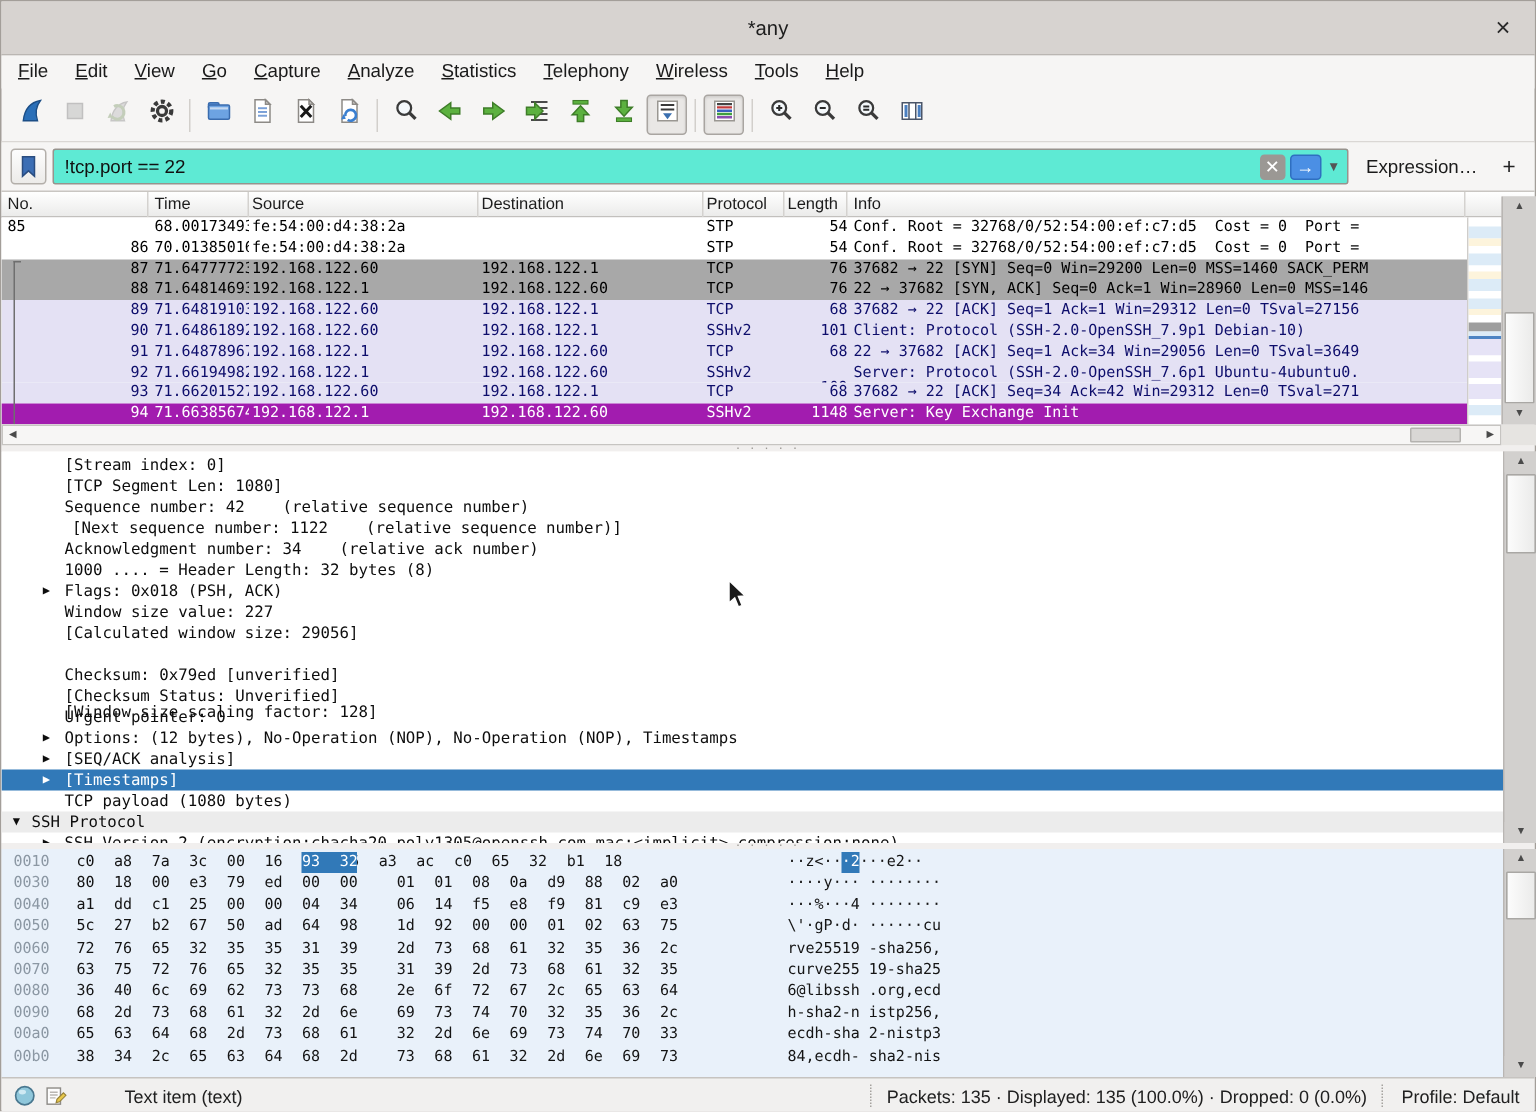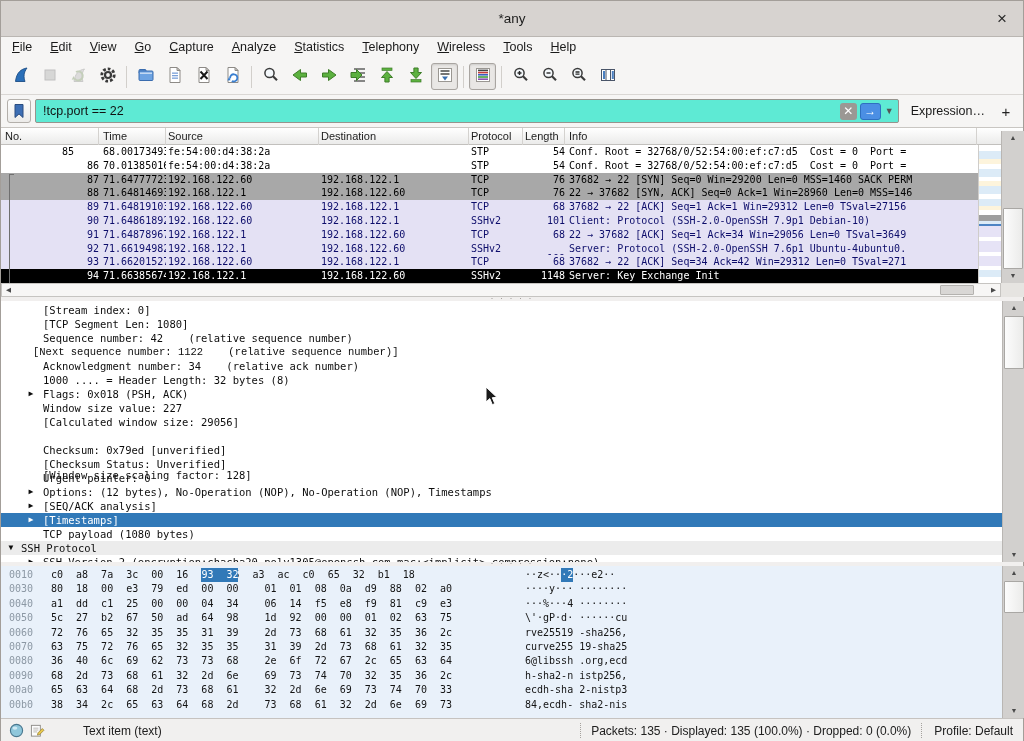--- a/index.html
+++ b/index.html
@@ -37,21 +37,21 @@
 
   
   #pkt-header { position:absolute; left:0; top:127px; width:100%; height:17px; background:linear-gradient(#ffffff,#ebebea); border-bottom:1px solid #c2c0bd; }
   .hcell { position:absolute; top:0; height:17px; font-size:11px; color:#1c1c1c; padding:2px 0 12px 4px; border-right:1px solid #d4d2cf; overflow:hidden; white-space:pre; }
   #pkt-rows { position:absolute; left:0; top:144px; width:977px; height:138px; background:#fff; overflow:hidden; font-family:"DejaVu Sans Mono","Liberation Mono",monospace; font-size:10px; }
   .prow { position:relative; width:100%; height:13.8px; }
   .prow span { position:absolute; top:1px; white-space:pre; overflow:hidden; }
   .c-white { background:#ffffff; color:#000; }
   .c-gray  { background:#a8a8a8; color:#000; }
   .c-lav   { background:#e4e1f4; color:#0d0d6b; }
-  .c-sel   { background:#000000; color:#ffffff; }
+  .c-sel   { background:#a21caf; color:#ffffff; }
   #conv-bracket { position:absolute; left:8px; top:29px; width:1px; height:109px; background:#6f6f6f; }
   #conv-tick { position:absolute; left:8px; top:29px; width:5px; height:1px; background:#6f6f6f; }
 
   
   #minimap { position:absolute; left:977px; top:144px; width:23px; height:138px; background:#fff; border-left:1px solid #cfcdca; overflow:hidden; }
   .stripe { width:100%; }
   .vscroll { position:absolute; width:23px; background:#d2d0ce; border-left:1px solid #b9b6b3; }
   .varrow { position:absolute; left:0; width:100%; height:14px; text-align:center; font-size:7px; color:#4a4a4a; line-height:14px; background:#d2d0ce; }
   .vthumb { position:absolute; left:1px; width:20px; background:linear-gradient(90deg,#fcfcfc,#ebebea); border:1px solid #a9a7a4; border-radius:1px; }
   #pkt-hscroll { position:absolute; left:0; top:282px; width:1000px; height:14px; background:#f7f6f5; border:1px solid #c6c4c1; }
@@ -274,21 +274,21 @@
       <span class="hcell" style="left: 0px; width: 98px;">No.</span>
       <span class="hcell" style="left: 98px; width: 67px;">Time</span>
       <span class="hcell" style="left: 163px; width: 155px;">Source</span>
       <span class="hcell" style="left: 316px; width: 152px;">Destination</span>
       <span class="hcell" style="left: 466px; width: 56px;">Protocol</span>
       <span class="hcell" style="left: 520px; width: 44px;">Length</span>
       <span class="hcell" style="left: 564px; width: 412px;">Info</span>
     </div>
   <div id="pkt-rows">
       <div class="prow c-white">
-        <span style="left: 20px; width: 94px; text-align: center;">85</span>
+        <span style="left: 4px; width: 94px; text-align: left;">85</span>
         <span style="left: 102px; width: 63px; text-align: left;">68.001734936</span>
         <span style="left: 167px; width: 151px; text-align: left;">fe:54:00:d4:38:2a</span>
         <span style="left: 320px; width: 148px; text-align: left;"></span>
         <span style="left: 470px; width: 52px; text-align: left;">STP</span>
         <span style="left: 524px; width: 40px; text-align: right;">54</span>
         <span style="left: 568px; width: 408px; text-align: left;">Conf. Root = 32768/0/52:54:00:ef:c7:d5  Cost = 0  Port = </span>
       </div>
       <div class="prow c-white">
         <span style="left: 4px; width: 94px; text-align: right;">86</span>
         <span style="left: 102px; width: 63px; text-align: left;">70.013850163</span>
@@ -411,21 +411,21 @@
     <div class="harrow" style="right:0;">▶</div>
   </div>
   <div id="corner"></div>
 
   <div class="splitter" style="top:296px;">· · · · ·</div>
 
   <div id="details">
       <div class="dline"><span class="dtext" style="left: 42px;">[Stream index: 0]</span></div>
       <div class="dline"><span class="dtext" style="left: 42px;">[TCP Segment Len: 1080]</span></div>
       <div class="dline"><span class="dtext" style="left: 42px;">Sequence number: 42    (relative sequence number)</span></div>
-      <div class="dline"><span class="dtext" style="left: 32px; font-family: Liberation Mono, monospace;">[Next sequence number: 1122    (relative sequence number)]</span></div>
+      <div class="dline"><span class="dtext" style="left: 47px;">[Next sequence number: 1122    (relative sequence number)]</span></div>
       <div class="dline"><span class="dtext" style="left: 42px;">Acknowledgment number: 34    (relative ack number)</span></div>
       <div class="dline"><span class="dtext" style="left: 42px;">1000 .... = Header Length: 32 bytes (8)</span></div>
       <div class="dline"><span class="tw" style="left: 24px;">▶</span><span class="dtext" style="left: 42px;">Flags: 0x018 (PSH, ACK)</span></div>
       <div class="dline"><span class="dtext" style="left: 42px;">Window size value: 227</span></div>
       <div class="dline"><span class="dtext" style="left: 42px;">[Calculated window size: 29056]</span></div>
       <div class="dline"><span class="dtext" style="left: 42px; margin-top: 39px;">[Window size scaling factor: 128]</span></div>
       <div class="dline"><span class="dtext" style="left: 42px;">Checksum: 0x79ed [unverified]</span></div>
       <div class="dline"><span class="dtext" style="left: 42px;">[Checksum Status: Unverified]</span></div>
       <div class="dline"><span class="dtext" style="left: 42px;">Urgent pointer: 0</span></div>
       <div class="dline"><span class="tw" style="left: 24px;">▶</span><span class="dtext" style="left: 42px;">Options: (12 bytes), No-Operation (NOP), No-Operation (NOP), Timestamps</span></div>

